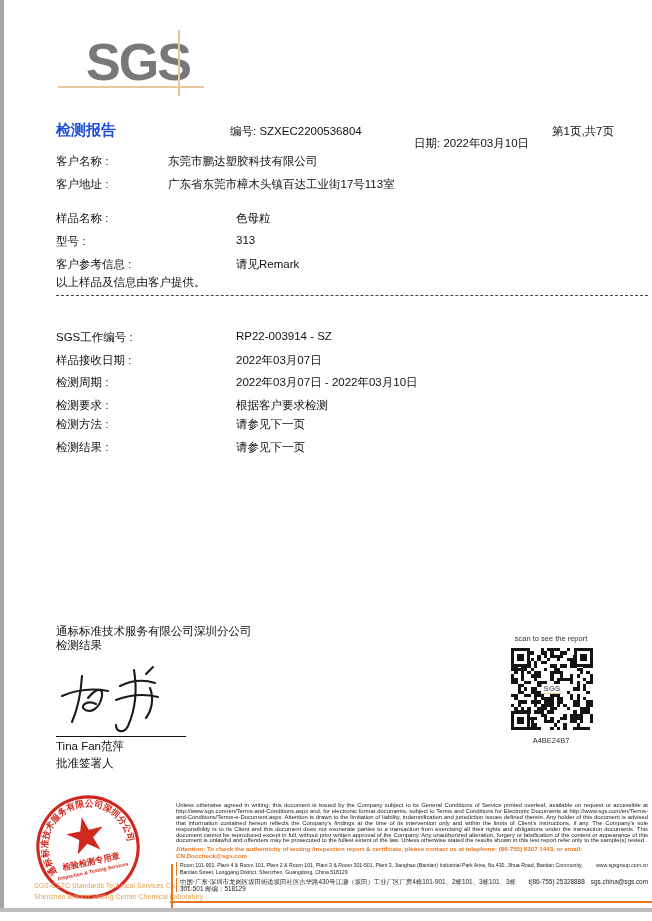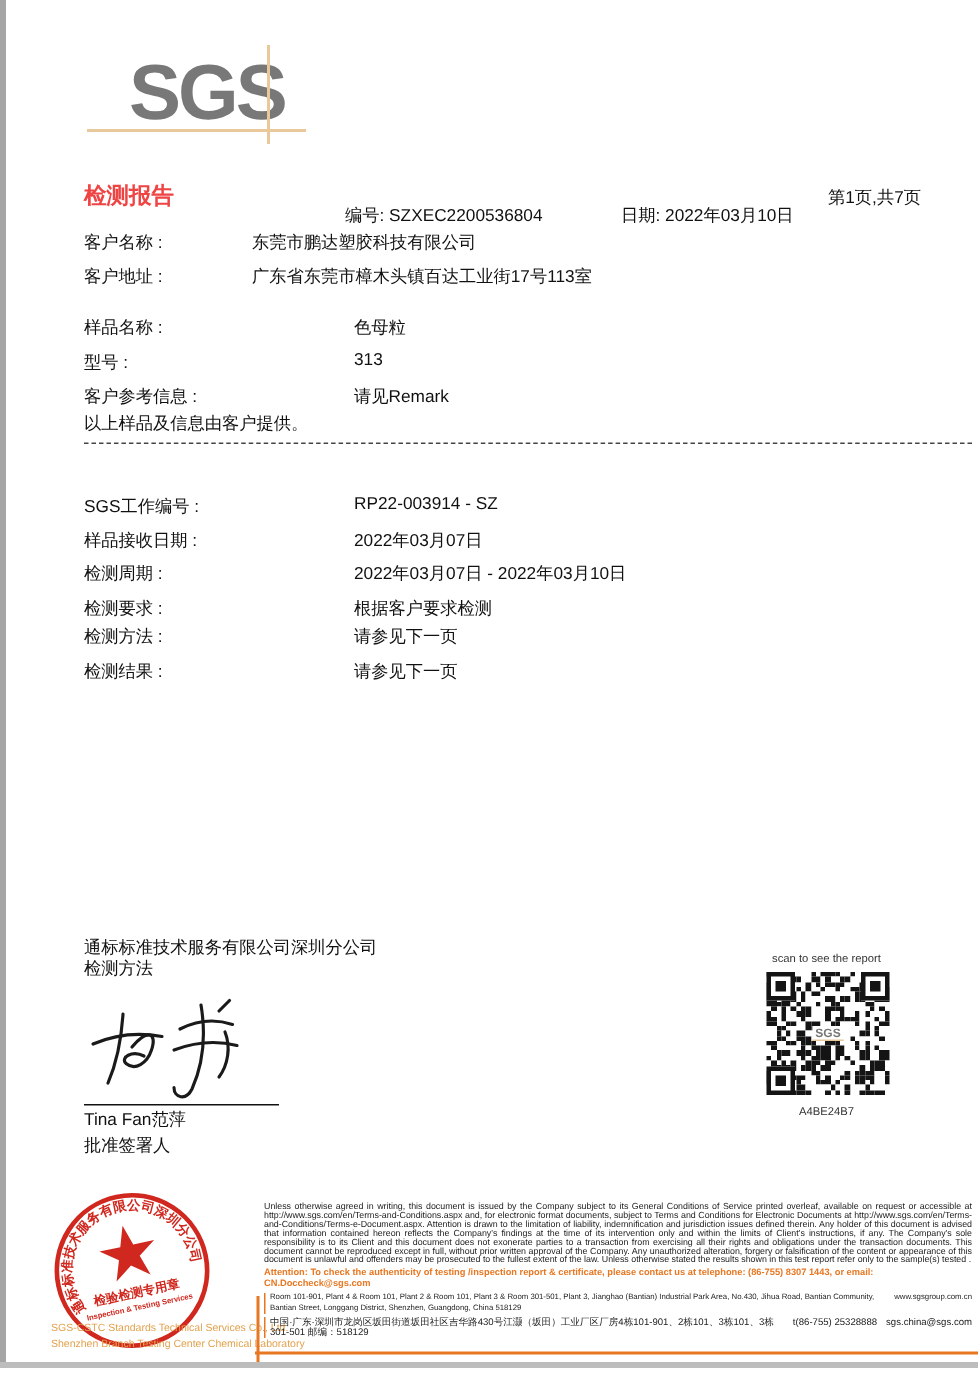--- a/index.html
+++ b/index.html
@@ -9,22 +9,22 @@
   .edge-bottom { position:absolute; left:0; bottom:0; width:100%; height:4px; background:#bdbdbd; }
 
   
   .logo-wrap { position:absolute; left:56px; top:30px; width:160px; height:70px; }
   .logo-text { position:absolute; left:30px; top:2px; font-size:52px; font-weight:bold; color:#787878; letter-spacing:-2px; font-family:"Liberation Sans",sans-serif; }
   .logo-hline { position:absolute; left:2px; top:56px; width:146px; height:2px; background:#e9c People;}
   .logo-hline { background:#e9c99b; }
   .logo-vline { position:absolute; left:122px; top:0px; width:2px; height:66px; background:#e9c99b; }
 
   
-  .hdr-title { position:absolute; left:56px; top:121px; font-size:15px; font-weight:bold; color:#ef4444; }
-  .hdr-no    { position:absolute; left:230px; top:124px; font-size:11.5px; color:#111;margin-top:12px; }
+  .hdr-title { position:absolute; left:56px; top:121px; font-size:15px; font-weight:bold; color:#1d4ed8; }
+  .hdr-no    { position:absolute; left:230px; top:124px; font-size:11.5px; color:#111; }
   .hdr-date  { position:absolute; left:414px; top:136px; font-size:11.5px; color:#111; }
   .hdr-page  { position:absolute; left:552px; top:124px; font-size:11.5px; color:#111; }
 
   .row { position:absolute; left:56px; font-size:11.5px; color:#111; white-space:nowrap; }
   .row .lbl { display:inline-block; }
   .val-client { position:absolute; left:112px; top:0; }
   .val-col { position:absolute; left:148px; top:0;margin-left:32px; }
   .dashed-sep { position:absolute; left:56px; top:295px; width:592px; border-top:1.5px dashed #444; }
 
   .concl-row { position:absolute; left:56px; top:452px; width:592px; font-size:11.5px; color:#111; }
@@ -123,21 +123,21 @@
   <div class="row" style="top:417px">
     <span class="lbl">检测方法 :</span>
     <span class="val-col">请参见下一页</span>
   </div>
   <div class="row" style="top:440px">
     <span class="lbl">检测结果 :</span>
     <span class="val-col">请参见下一页</span>
   </div>
 
   <div class="sig-company">通标标准技术服务有限公司深圳分公司</div>
-  <div class="sig-auth">检测方法</div>
+  <div class="sig-auth">检测结果</div>
   <svg class="sig-svg" width="130" height="72" viewBox="0 0 130 72">
     <g fill="none" stroke="#1a1a1a" stroke-width="2.1" stroke-linecap="round">
       <path d="M4,32 C18,26 34,24 50,27"></path>
       <path d="M24,12 C23,28 20,44 14,58"></path>
       <path d="M30,34 C40,22 47,24 43,36 C40,45 32,50 26,45 C22,41 30,36 38,40"></path>
       <path d="M62,22 C76,15 88,16 97,19"></path>
       <path d="M76,6 C79,24 78,44 70,62 C66,70 58,68 58,61"></path>
       <path d="M58,36 C74,30 88,30 100,33"></path>
       <path d="M88,10 L95,3"></path>
       <path d="M92,24 C96,34 94,46 88,54"></path>

